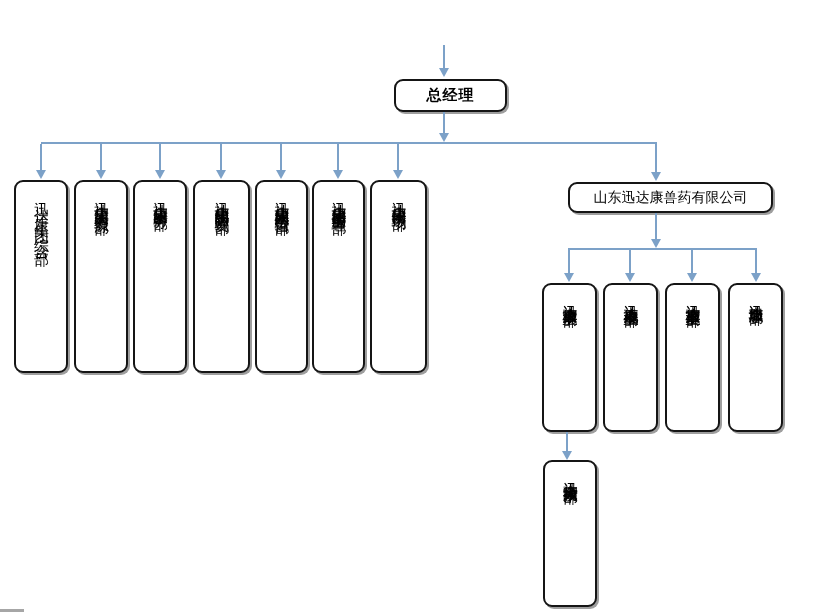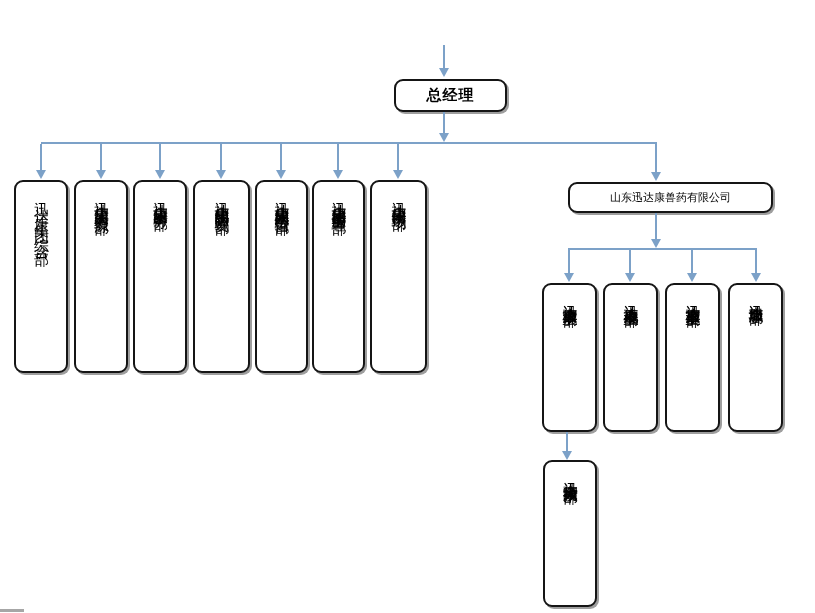--- a/index.html
+++ b/index.html
@@ -13,21 +13,21 @@
     color:var(--title, #3fa2f8); white-space:nowrap;
   }
   .box {
     position:absolute; box-sizing:border-box; background:#ffffff;
     border:2px solid var(--border, #151515); border-radius:9px;
     box-shadow:2px 2px 0 rgba(0,0,0,0.38);
     color:#000;
   }
   .hbox { display:flex; align-items:center; justify-content:center; }
   .rootbox { font-size:15px; font-weight:bold; letter-spacing:1px; }
-  .cobox  { font-size:11px; white-space:nowrap; }
+  .cobox  { font-size:14px; white-space:nowrap; }
   .vbox { display:flex; justify-content:center; padding-top:8px; }
   .vbox span {
     writing-mode:vertical-rl; text-orientation:upright;
     font-size:15px; letter-spacing:2px; line-height:1;
   }
   .vbox span.wide { letter-spacing:7px; }
   .vbox span.tight { letter-spacing:1px; }
   .vline { position:absolute; width:2px; background:var(--connector, #7ca1c8); }
   .hline { position:absolute; height:2px; background:var(--connector, #7ca1c8); }
   .arrow-down {

